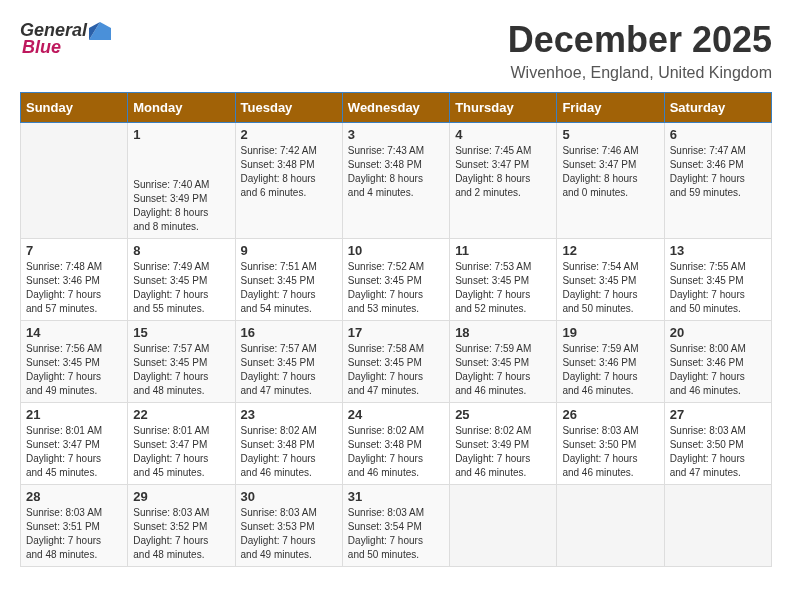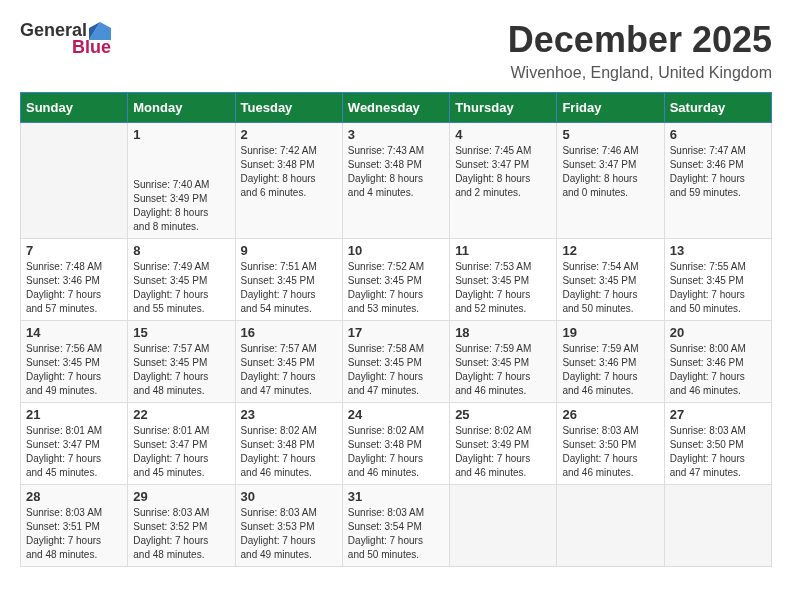--- a/index.html
+++ b/index.html
@@ -44,21 +44,21 @@
       font-size: 16px;
       color: #555;
       margin-top: 4px;
     }
     .calendar {
       width: 100%;
       border-collapse: collapse;
       border: 1px solid #ccc;
     }
     .calendar th {
-      background-color: #15803d;
+      background-color: #a16207;
       color: #fff;
       font-size: 13px;
       font-weight: bold;
       padding: 7px 5px;
       text-align: left;
       border: 1px solid #3a7fc1;
     }
     .calendar td {
       vertical-align: top;
       border: 1px solid #ddd;
@@ -87,21 +87,21 @@
     }
     .empty-cell {
       background: #f5f5f5 !important;
     }
   </style>
 </head>
 <body>
 
 <div class="header">
   <div class="logo">
-    <div style="display:flex; flex-direction:column; align-items:flex-end;">
+    <div style="display:flex; flex-direction:column; align-items:flex-start;font-style:italic;">
       <div style="display:flex; align-items:center;">
         <span class="logo-text-general">General</span>
         <svg width="22" height="18" viewBox="0 0 22 18" style="margin-left:2px;">
           <polygon points="0,18 22,18 22,6 11,0" fill="#4a90d9"></polygon>
           <polygon points="0,18 11,0 0,6" fill="#2a60a9"></polygon>
         </svg>
       </div>
       <span class="logo-text-blue" style="margin-top:-4px; margin-left:2px;">Blue</span>
     </div>
   </div>

